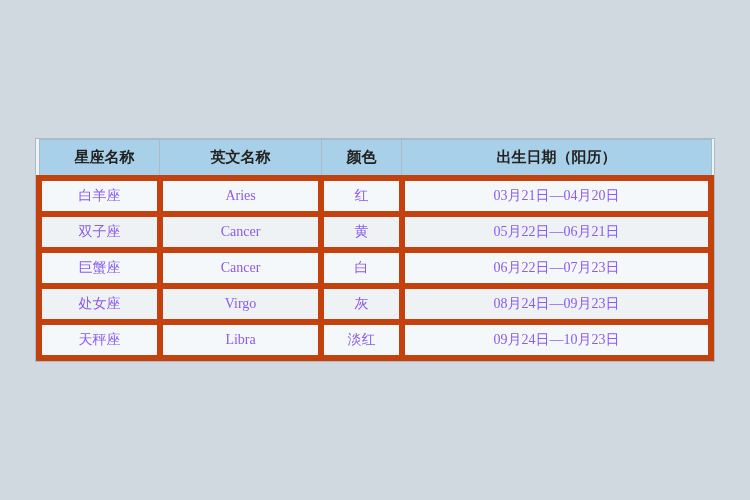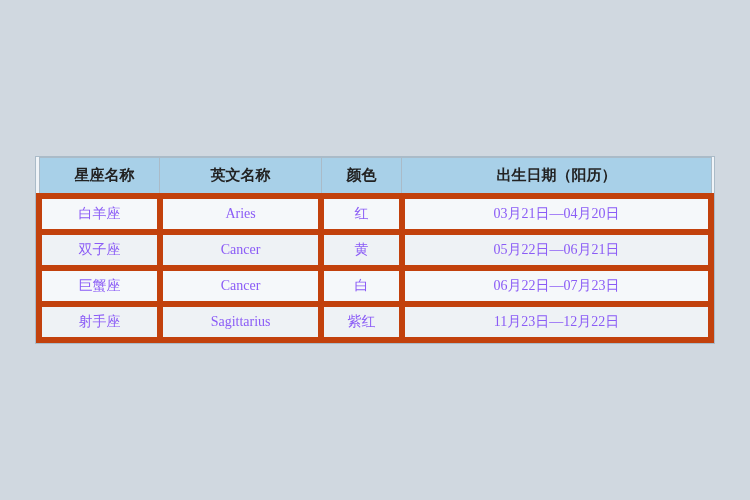--- a/index.html
+++ b/index.html
@@ -89,20 +89,26 @@
           <td>黄</td>
           <td>05月22日—06月21日</td>
         </tr>
         <tr>
           <td>巨蟹座</td>
           <td>Cancer</td>
           <td>白</td>
           <td>06月22日—07月23日</td>
         </tr>
         <tr>
-          <td>射手座</td>
-          <td>Sagittarius</td>
-          <td>紫红</td>
-          <td>11月23日—12月22日</td>
+          <td>处女座</td>
+          <td>Virgo</td>
+          <td>灰</td>
+          <td>08月24日—09月23日</td>
+        </tr>
+        <tr>
+          <td>天秤座</td>
+          <td>Libra</td>
+          <td>淡红</td>
+          <td>09月24日—10月23日</td>
         </tr>
       </tbody>
   </table>
 </div>
 
 </body></html>

